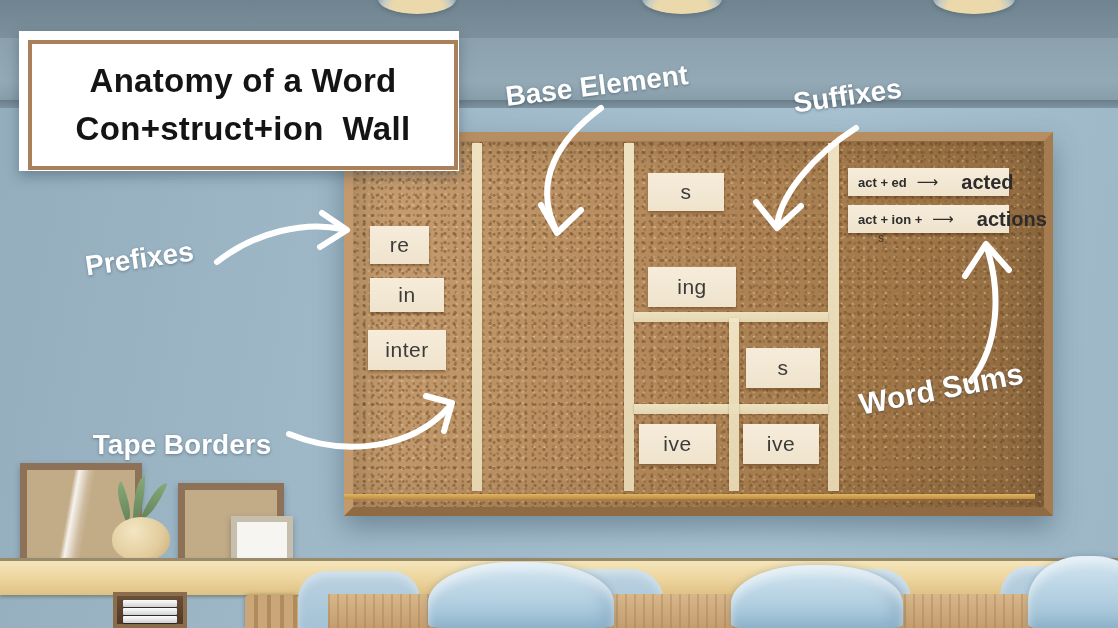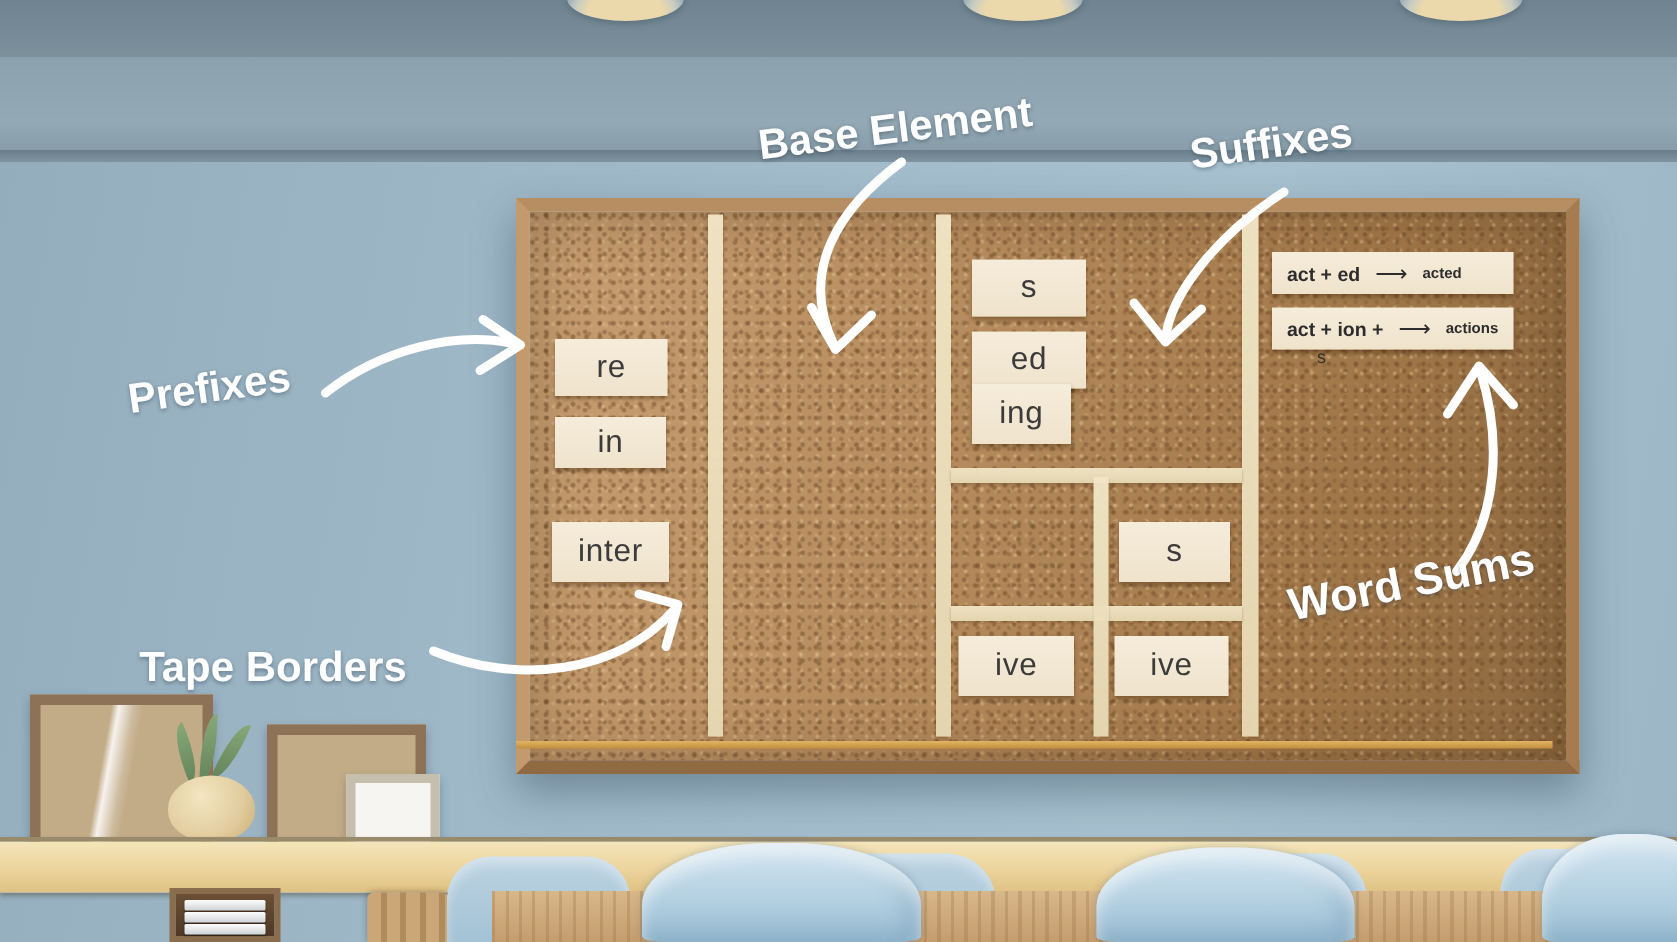--- a/index.html
+++ b/index.html
@@ -49,21 +49,21 @@
   .base-word{font-size:38px;color:#2d2d2d;line-height:1.15;}
   .base-sub{font-size:17px;color:#4a4a4a;margin-top:4px;}
   .base-type{font-size:14px;color:#4a4a4a;letter-spacing:1px;margin-top:1px;}
 
   .wordsum{background:linear-gradient(180deg,#f6ecda,#efe3cc);
     box-shadow:0 2px 3px rgba(60,35,10,.4);
     display:flex;align-items:center;color:#2c2c2c;font-size:13px;
     padding:0 10px;box-sizing:border-box;}
   .ws-expr{white-space:pre;font-weight:bold;}
   .ws-arrow{margin:0 10px;font-size:15px;}
-  .ws-result{font-weight:bold;font-size:10px;}
+  .ws-result{font-weight:bold;font-size:20px;margin-left:13px;}
   .ws-overflow{position:absolute;font-size:12px;color:#33302a;}
 
   
   .titlebox{left:19px;top:31px;width:440px;height:140px;background:#ffffff;
     box-shadow:0 5px 12px rgba(30,50,65,.35);padding:9px;box-sizing:border-box;}
   .titlebox-inner{width:100%;height:100%;border:4px solid #a9805a;
     display:flex;flex-direction:column;align-items:center;justify-content:center;}
   .title-line{font-weight:bold;font-size:33px;color:#141414;line-height:1.45;
     white-space:pre;letter-spacing:.3px;}
 
@@ -124,38 +124,35 @@
   <div class="abs board"></div>
   <div class="abs board-goldstrip"></div>
 
   <div class="abs tape" style="left:472px;top:143px;width:10px;height:348px;"></div>
   <div class="abs tape" style="left:624px;top:143px;width:10px;height:348px;"></div>
   <div class="abs tape" style="left:828px;top:143px;width:11px;height:348px;"></div>
   <div class="abs tape" style="left:634px;top:312px;width:194px;height:10px;"></div>
   <div class="abs tape" style="left:634px;top:404px;width:194px;height:10px;"></div>
   <div class="abs tape" style="left:729px;top:318px;width:10px;height:173px;"></div>
 
-  <div class="abs card" style="left:370px;top:226px;width:75px;height:38px;">
+  <div class="abs card" style="left:370px;top:226px;width:59px;height:38px;">
       <span>re</span>
     </div>
   <div class="abs card" style="left:370px;top:278px;width:74px;height:34px;">
       <span>in</span>
     </div>
-  <div class="abs card" style="left:368px;top:348px;width:78px;height:40px;">
+  <div class="abs card" style="left:368px;top:330px;width:78px;height:40px;">
       <span>inter</span>
     </div>
 
 
   <div class="abs card" style="left:648px;top:173px;width:76px;height:38px;">
       <span>s</span>
     </div>
-  <div class="abs card" style="left:648px;top:221px;width:76px;height:38px;">
-      <span>ed</span>
-    </div>
-  <div class="abs card" style="left:648px;top:256px;width:66px;height:40px;">
+  <div class="abs card" style="left:648px;top:267px;width:88px;height:40px;">
       <span>ing</span>
     </div>
 
   <div class="abs card" style="left:746px;top:348px;width:74px;height:40px;">
       <span>s</span>
     </div>
   <div class="abs card" style="left:639px;top:424px;width:77px;height:40px;">
       <span>ive</span>
     </div>
   <div class="abs card" style="left:743px;top:424px;width:76px;height:40px;">
@@ -198,20 +195,26 @@
   </svg>
 
   <div class="abs label lbl-base">Base Element</div>
   <div class="abs label lbl-suffixes">Suffixes</div>
   <div class="abs label lbl-prefixes">Prefixes</div>
   <div class="abs label lbl-borders">
     <div>Tape Borders</div>
   </div>
   <div class="abs label lbl-wordsums">Word Sums</div>
 
+  <div class="abs titlebox">
+    <div class="titlebox-inner">
+      <div class="title-line">Anatomy of a Word</div>
+      <div class="title-line">Con+struct+ion  Wall</div>
+    </div>
+  </div>
 
   <div class="abs frame-wood" style="left:20px;top:463px;width:108px;height:97px;">
     <div class="abs streak" style="left:0;top:0;width:108px;height:97px;"></div>
   </div>
   <div class="abs frame-wood" style="left:178px;top:483px;width:92px;height:75px;"></div>
   <div class="abs leaf" style="left:118px;top:482px;width:12px;height:40px;transform:rotate(-24deg);"></div>
   <div class="abs leaf" style="left:133px;top:476px;width:12px;height:46px;"></div>
   <div class="abs leaf" style="left:148px;top:480px;width:12px;height:42px;transform:rotate(22deg);"></div>
   <div class="abs vase" style="left:112px;top:517px;width:58px;height:44px;"></div>
   <div class="abs frame-white" style="left:231px;top:516px;width:50px;height:42px;"></div>

